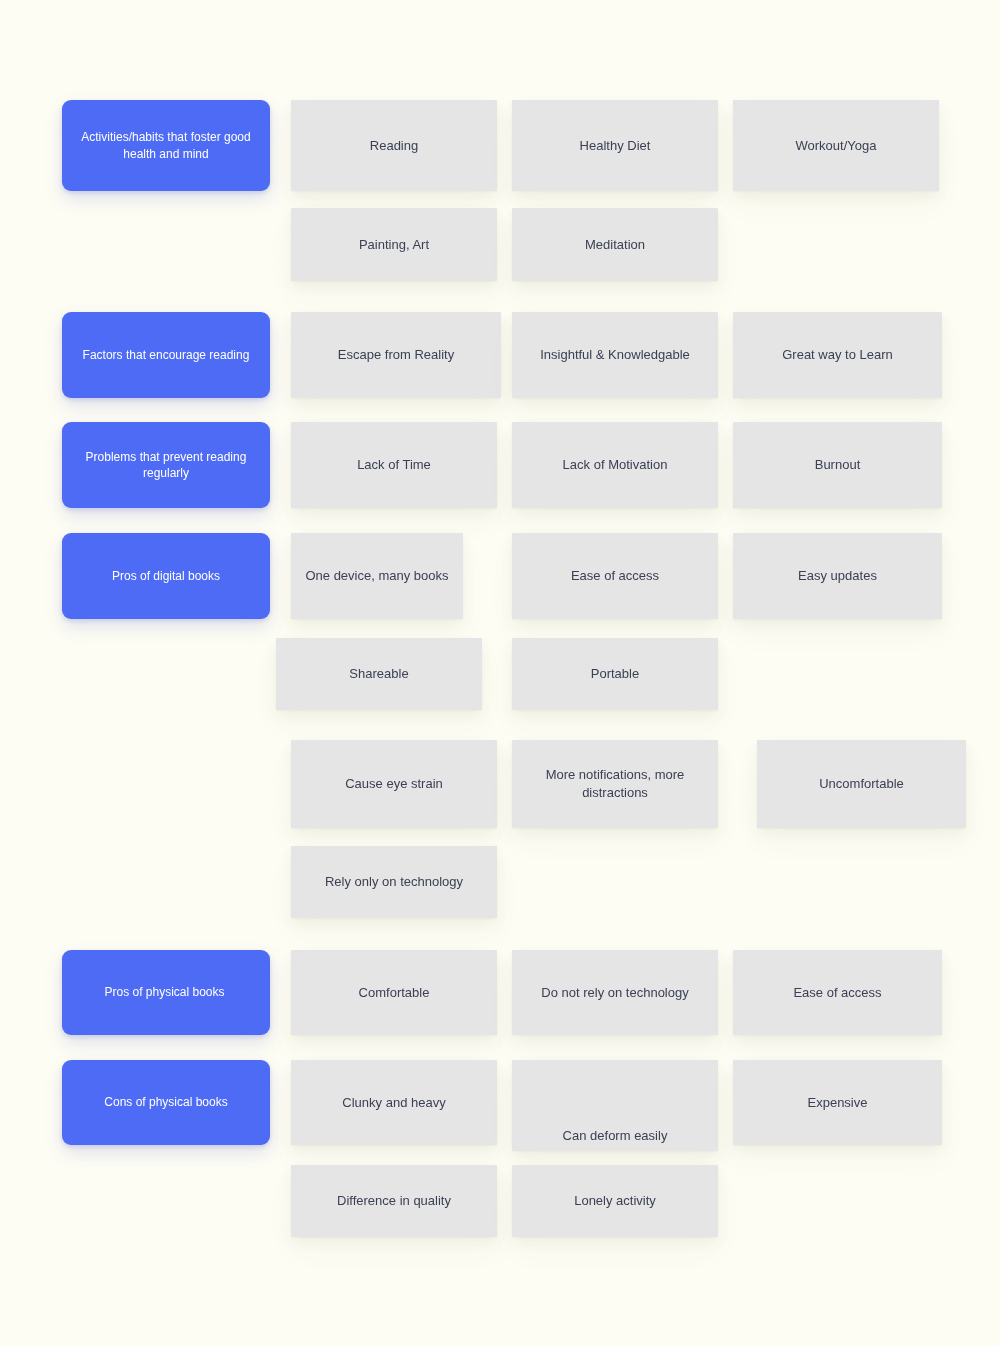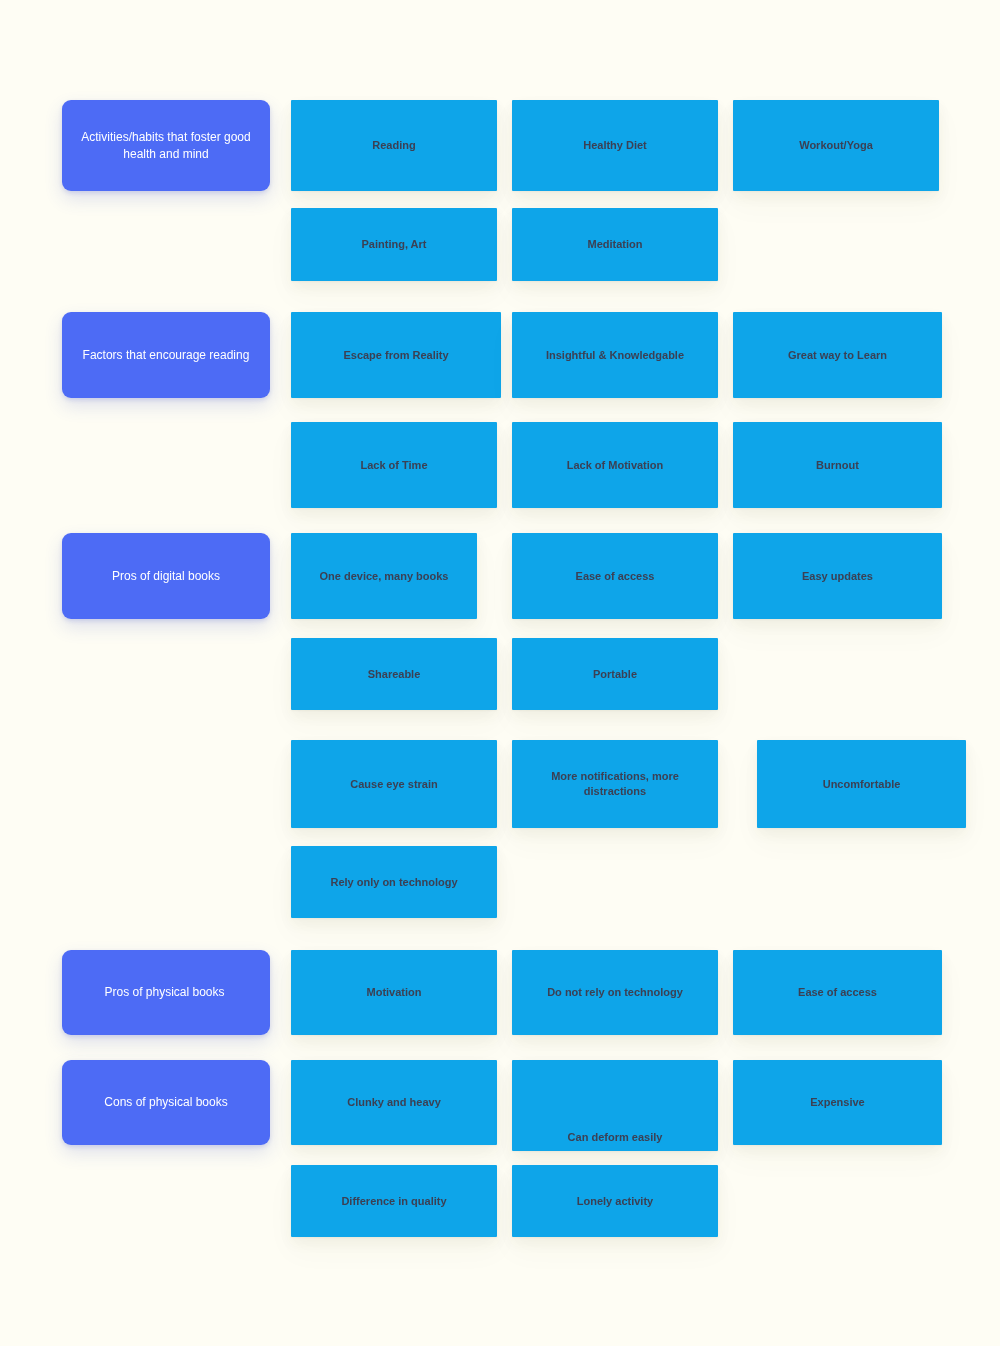--- a/index.html
+++ b/index.html
@@ -29,24 +29,24 @@
     display: flex;
     align-items: center;
     justify-content: center;
     text-align: center;
     padding: 6px 14px;
     line-height: 1.35;
   }
 
   
   .card.idea {
-    background: #0ea5e9;
+    background: #e5e5e5;
     color: #3b4054;
-    font-size: 11px;
-    font-weight: 700;
+    font-size: 13px;
+    font-weight: 400;
     border-radius: 1px;
     box-shadow:
       0 1px 2px rgba(70, 65, 40, 0.045),
       0 6px 14px rgba(80, 72, 40, 0.055),
       0 14px 30px rgba(80, 72, 40, 0.035);
   }
 
   
   .card.label {
     background: #4d6bf5;
@@ -102,50 +102,53 @@
   </div>
 
   <div class="card idea" style="left:512px; top:312px; width:206px; height:86px;">
     <span class="card-text">Insightful &amp; Knowledgable</span>
   </div>
 
   <div class="card idea" style="left:733px; top:312px; width:209px; height:86px;">
     <span class="card-text">Great way to Learn</span>
   </div>
 
+  <div class="card label" style="left:62px; top:422px; width:208px; height:86px;">
+    <span class="card-text">Problems that prevent reading regularly</span>
+  </div>
 
   <div class="card idea" style="left:291px; top:422px; width:206px; height:86px;">
     <span class="card-text">Lack of Time</span>
   </div>
 
   <div class="card idea" style="left:512px; top:422px; width:206px; height:86px;">
     <span class="card-text">Lack of Motivation</span>
   </div>
 
   <div class="card idea" style="left:733px; top:422px; width:209px; height:86px;">
     <span class="card-text">Burnout</span>
   </div>
 
   <div class="card label" style="left:62px; top:533px; width:208px; height:86px;">
     <span class="card-text">Pros of digital books</span>
   </div>
 
-  <div class="card idea" style="left:291px; top:533px; width:186px; height:86px;">
+  <div class="card idea" style="left:291px; top:533px; width:172px; height:86px;">
     <span class="card-text">One device, many books</span>
   </div>
 
   <div class="card idea" style="left:512px; top:533px; width:206px; height:86px;">
     <span class="card-text">Ease of access</span>
   </div>
 
   <div class="card idea" style="left:733px; top:533px; width:209px; height:86px;">
     <span class="card-text">Easy updates</span>
   </div>
 
-  <div class="card idea" style="left:291px; top:638px; width:206px; height:72px;">
+  <div class="card idea" style="left:276px; top:638px; width:206px; height:72px;">
     <span class="card-text">Shareable</span>
   </div>
 
   <div class="card idea" style="left:512px; top:638px; width:206px; height:72px;text-align:center;">
     <span class="card-text">Portable</span>
   </div>
 
 
   <div class="card idea" style="left:291px; top:740px; width:206px; height:88px;">
     <span class="card-text">Cause eye strain</span>
@@ -161,21 +164,21 @@
 
   <div class="card idea" style="left:291px; top:846px; width:206px; height:72px;">
     <span class="card-text">Rely only on technology</span>
   </div>
 
   <div class="card label" style="left:62px; top:950px; width:208px; height:85px;padding-left:11px;">
     <span class="card-text">Pros of physical books</span>
   </div>
 
   <div class="card idea" style="left:291px; top:950px; width:206px; height:85px;">
-    <span class="card-text">Motivation</span>
+    <span class="card-text">Comfortable</span>
   </div>
 
   <div class="card idea" style="left:512px; top:950px; width:206px; height:85px;">
     <span class="card-text">Do not rely on technology</span>
   </div>
 
   <div class="card idea" style="left:733px; top:950px; width:209px; height:85px;">
     <span class="card-text">Ease of access</span>
   </div>
 

